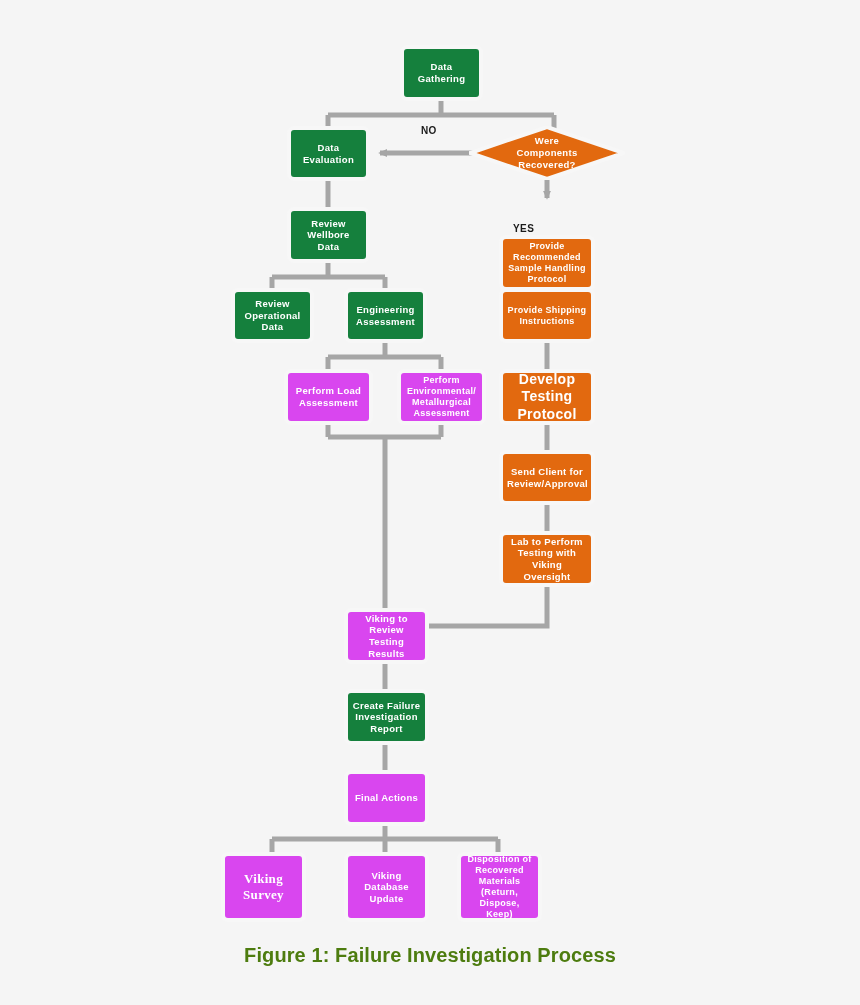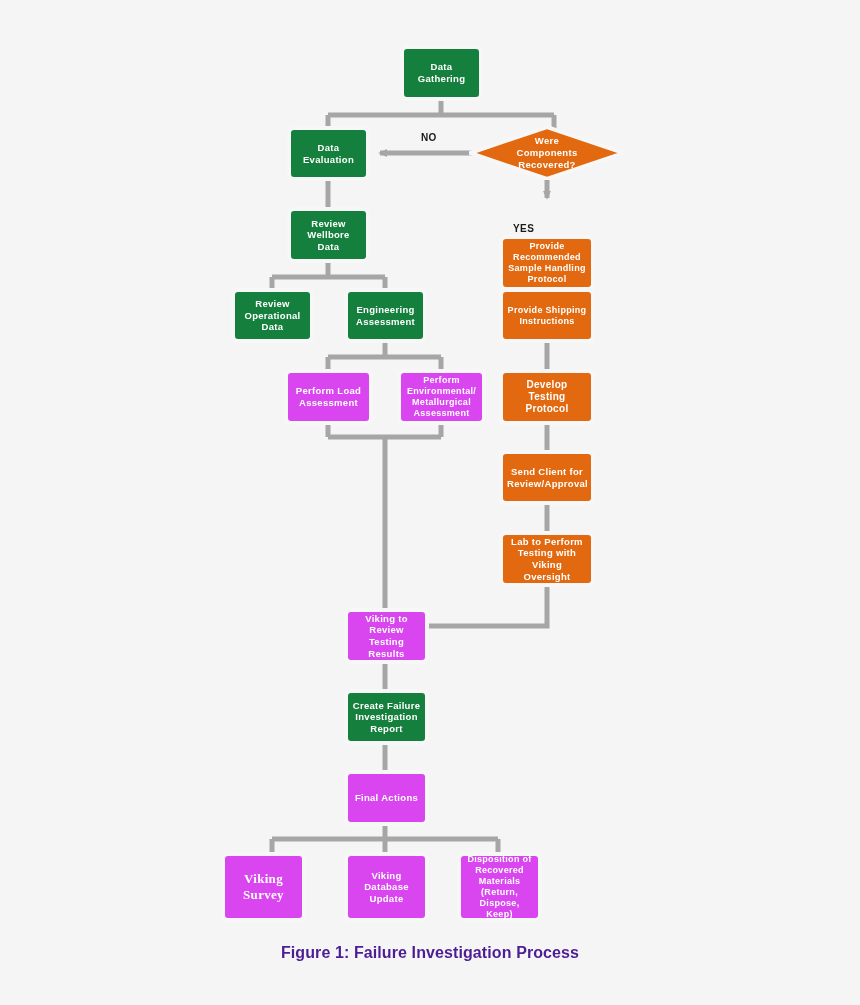--- a/index.html
+++ b/index.html
@@ -93,23 +93,23 @@
     z-index: 4;
   }
 
   
   #caption {
     position: absolute;
     left: 0;
     top: 944px;
     width: 860px;
     text-align: center;
-    font-size: 16px;
-    font-weight: bold;
-    color: #4c1d95;
+    font-size: 20px;
+    font-weight: bold;
+    color: #4d7c0f;
     letter-spacing: .1px;
   }
 </style>
 </head>
 <body>
 
 <div id="canvas">
 
   <svg id="wires" viewBox="0 0 860 1005" width="860" height="1005">
     <defs>
@@ -170,21 +170,21 @@
 
   <div class="diamond" style="left:469px; top:126px; width:156px; height:54px;">
     <svg class="dshape" viewBox="0 0 156 54" width="156" height="54">
       <polygon points="78,1 155,27 78,53 1,27" fill="#e2690f" stroke="#f7f7f7" stroke-width="4"></polygon>
     </svg>
     <div class="dtext">Were
 Components
 Recovered?</div>
   </div>
 
-  <div class="edge-label" style="left:415px; top:132px;padding-left:6px;">NO</div>
+  <div class="edge-label" style="left:415px; top:125px;padding-left:6px;">NO</div>
   <div class="edge-label" style="left:513px; top:185px;margin-top:38px;">YES</div>
 
   <div class="node blue" style="left:287px; top:126px; width:83px; height:55px; font-size:9.5px;">
     <span class="lbl">Data
 Evaluation</span>
   </div>
 
   <div class="node blue" style="left:287px; top:207px; width:83px; height:56px; font-size:9.5px;">
     <span class="lbl">Review
 Wellbore  Data</span>
@@ -218,21 +218,21 @@
 Recommended
 Sample Handling
 Protocol</span>
   </div>
 
   <div class="node orange" style="left:499px; top:288px; width:96px; height:55px; font-size:9px;">
     <span class="lbl">Provide  Shipping
 Instructions</span>
   </div>
 
-  <div class="node orange" style="left:499px; top:369px; width:96px; height:56px; font-size:10px;">
+  <div class="node orange" style="left:499px; top:369px; width:96px; height:56px; font-size:14px;">
     <span class="lbl">Develop  Testing
 Protocol</span>
   </div>
 
   <div class="node orange" style="left:499px; top:531px; width:96px; height:56px; font-size:9.5px;">
     <span class="lbl">Lab to Perform
 Testing  with
 Viking Oversight</span>
   </div>
 

